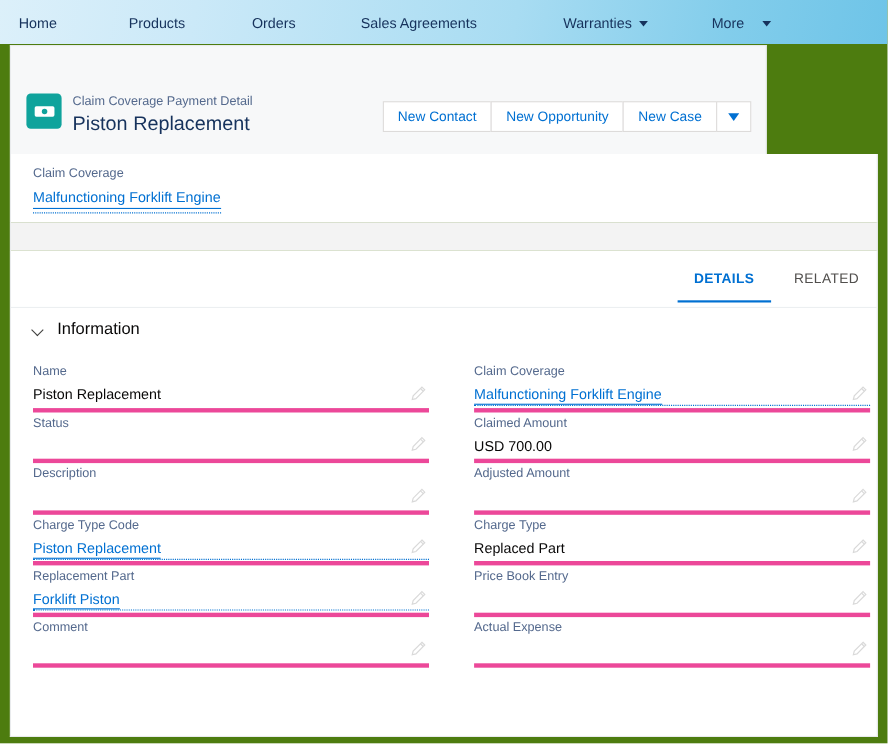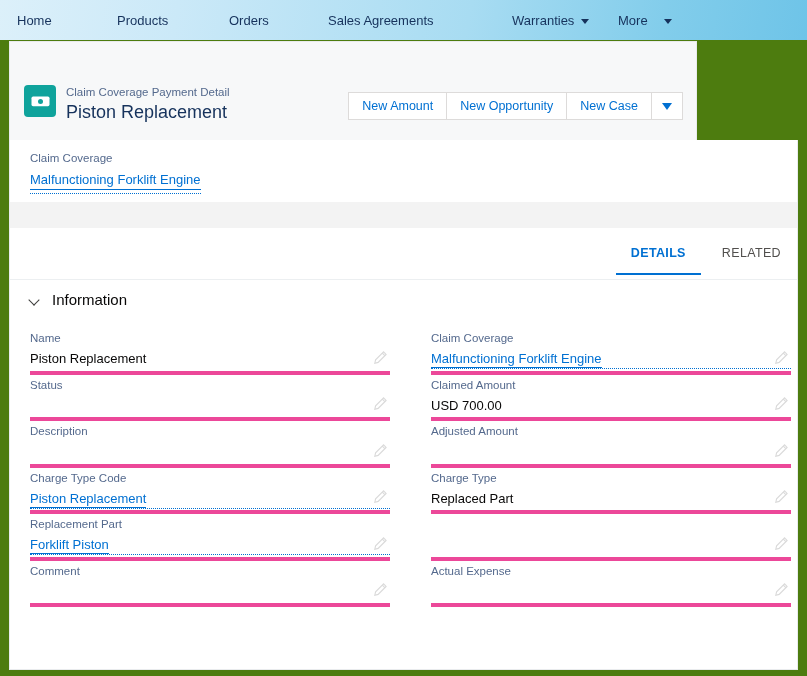--- a/index.html
+++ b/index.html
@@ -328,40 +328,40 @@
       <div class="nav-item" style="left: 229px;">
         <span>Orders</span>
       </div>
       <div class="nav-item" style="left: 328px;">
         <span>Sales Agreements</span>
       </div>
       <div class="nav-item" style="left: 512px;">
         <span>Warranties</span>
         <span class="caret"></span>
       </div>
-      <div class="nav-item" style="left: 618px; gap: 16px;">
+      <div class="nav-item" style="left: 647px; gap: 16px;">
         <span>More</span>
         <span class="caret"></span>
       </div>
     </div>
 
   <div class="header-card">
     <div class="entity-icon">
       <svg width="19" height="13" viewBox="0 0 19 13" aria-hidden="true">
         <rect x="0.5" y="1.6" width="18" height="9.6" rx="1.6" fill="#ffffff"></rect>
         <circle cx="9.5" cy="6.4" r="2.5" fill="#0fa39c"></circle>
         <path d="M0.8 3.0 Q5 1.2 9.5 2.2" stroke="#0fa39c" stroke-width="0.9" fill="none" opacity="0"></path>
       </svg>
     </div>
     <div class="entity-text">
       <div class="entity-kind">Claim Coverage Payment Detail</div>
       <div class="entity-title">Piston Replacement</div>
     </div>
     <div class="header-actions">
-      <button class="hdr-btn">New Amount</button>
+      <button class="hdr-btn">New Contact</button>
       <button class="hdr-btn">New Opportunity</button>
       <button class="hdr-btn">New Case</button>
       <div class="hdr-btn-caret">
         <i></i>
       </div>
     </div>
   </div>
 
   <div class="highlights">
     <div class="hl-field">
@@ -482,20 +482,21 @@
             <div class="field-label">Charge Type</div>
             <div class="field-value">Replaced Part</div>
             <span class="edit-pencil">
               <svg width="16" height="16" viewBox="0 0 16 16" aria-hidden="true">
                 <path d="M11.6 1.9l2.5 2.5-8.0 8.0-3.3 0.8 0.8-3.3z" fill="none" stroke="#8b8b8b" stroke-width="1.1"></path>
                 <path d="M10.3 3.2l2.5 2.5" stroke="#8b8b8b" stroke-width="1.1"></path>
               </svg>
             </span>
           </div>
           <div class="field">
+            <div class="field-label">Price Book Entry</div>
             <div class="field-value empty"></div>
             <span class="edit-pencil">
               <svg width="16" height="16" viewBox="0 0 16 16" aria-hidden="true">
                 <path d="M11.6 1.9l2.5 2.5-8.0 8.0-3.3 0.8 0.8-3.3z" fill="none" stroke="#8b8b8b" stroke-width="1.1"></path>
                 <path d="M10.3 3.2l2.5 2.5" stroke="#8b8b8b" stroke-width="1.1"></path>
               </svg>
             </span>
           </div>
           <div class="field">
             <div class="field-label">Actual Expense</div>

